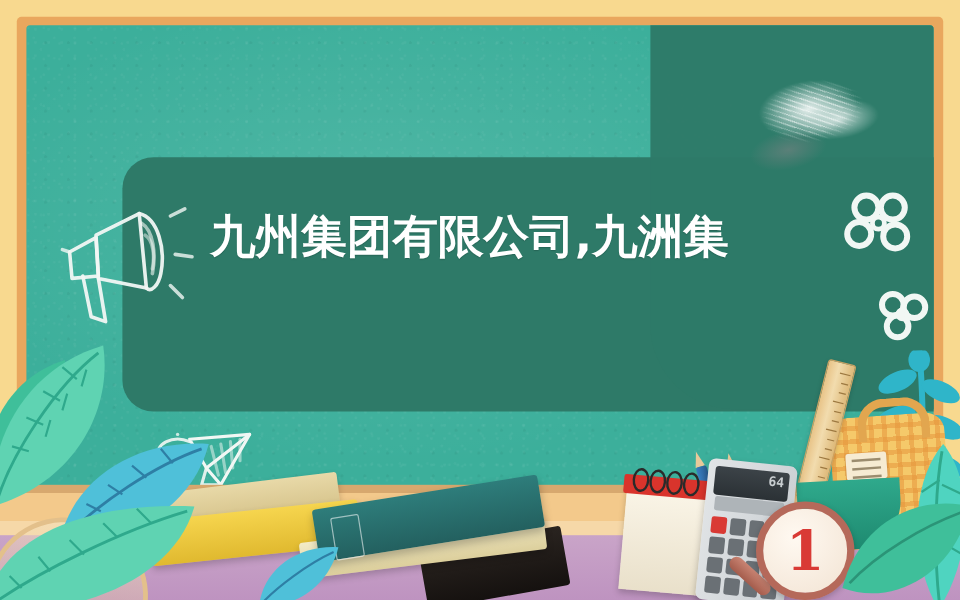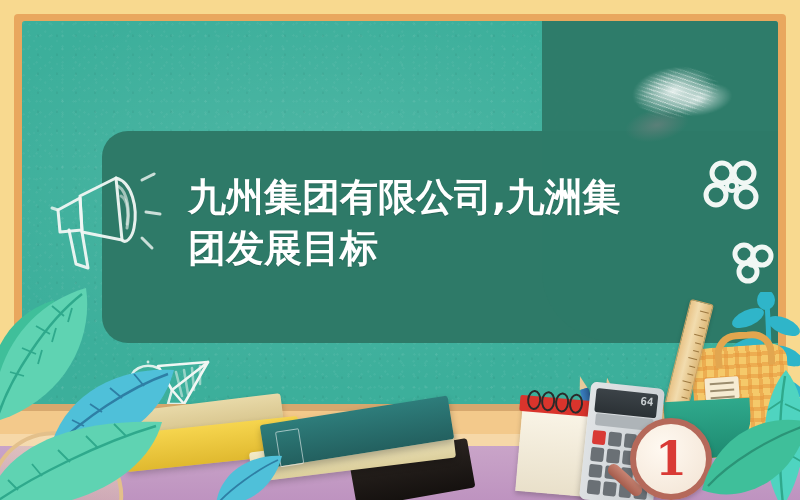--- a/index.html
+++ b/index.html
@@ -44,21 +44,21 @@
     position:absolute;left:80px;top:110px;width:740px;height:212px;
     background:#2E7A68;border-radius:26px 0 0 26px;
   }
   .dark-panel2{
     position:absolute;left:520px;top:-10px;width:300px;height:330px;
     background:#2E7A68;border-radius:0 0 0 70px;opacity:.96;
   }
 
   
   .title-wrap{
-    position:absolute;left:188px;top:172px;width:470px;
+    position:absolute;left:175px;top:172px;width:470px;
     z-index:40;
   }
   .title-line{
     color:#FFFFFF;
     font-size:38px;
     font-weight:bold;
     line-height:51px;
     letter-spacing:0px;
     white-space:nowrap;
     text-shadow:0 1px 1px rgba(0,0,0,.18);
@@ -314,21 +314,20 @@
       <path d="M86 10 L90 34" opacity=".5"></path>
       <path d="M94 8 L96 30" opacity=".5"></path>
       <path d="M102 6 L102 24" opacity=".5"></path>
       <path d="M60 8 C46 2 30 10 34 22 C37 31 52 28 48 18 C45 11 30 14 20 24 C12 32 6 38 2 40" opacity=".9"></path>
       <circle cx="50" cy="2" r="1.4" fill="#F1F7F4" stroke="none" opacity=".8"></circle>
     </svg>
   </div>
 
   <div class="title-wrap">
     <div class="title-line">九州集团有限公司,九洲集</div>
-    <div class="title-line">团发展目标</div>
   </div>
 
   <div class="leaf" style="left:726px;top:292px;z-index:58;">
     <svg width="80" height="160" viewBox="0 0 80 160">
       <path d="M40 0 C44 40 44 110 40 158" stroke="#2FB5C9" stroke-width="5" fill="none"></path>
       <g fill="#2FB5C9">
         <ellipse cx="22" cy="26" rx="17" ry="8" transform="rotate(-24 22 26)"></ellipse>
         <ellipse cx="58" cy="34" rx="17" ry="8" transform="rotate(24 58 34)"></ellipse>
         <ellipse cx="20" cy="56" rx="18" ry="8.5" transform="rotate(-22 20 56)"></ellipse>
         <ellipse cx="60" cy="64" rx="18" ry="8.5" transform="rotate(22 60 64)"></ellipse>

